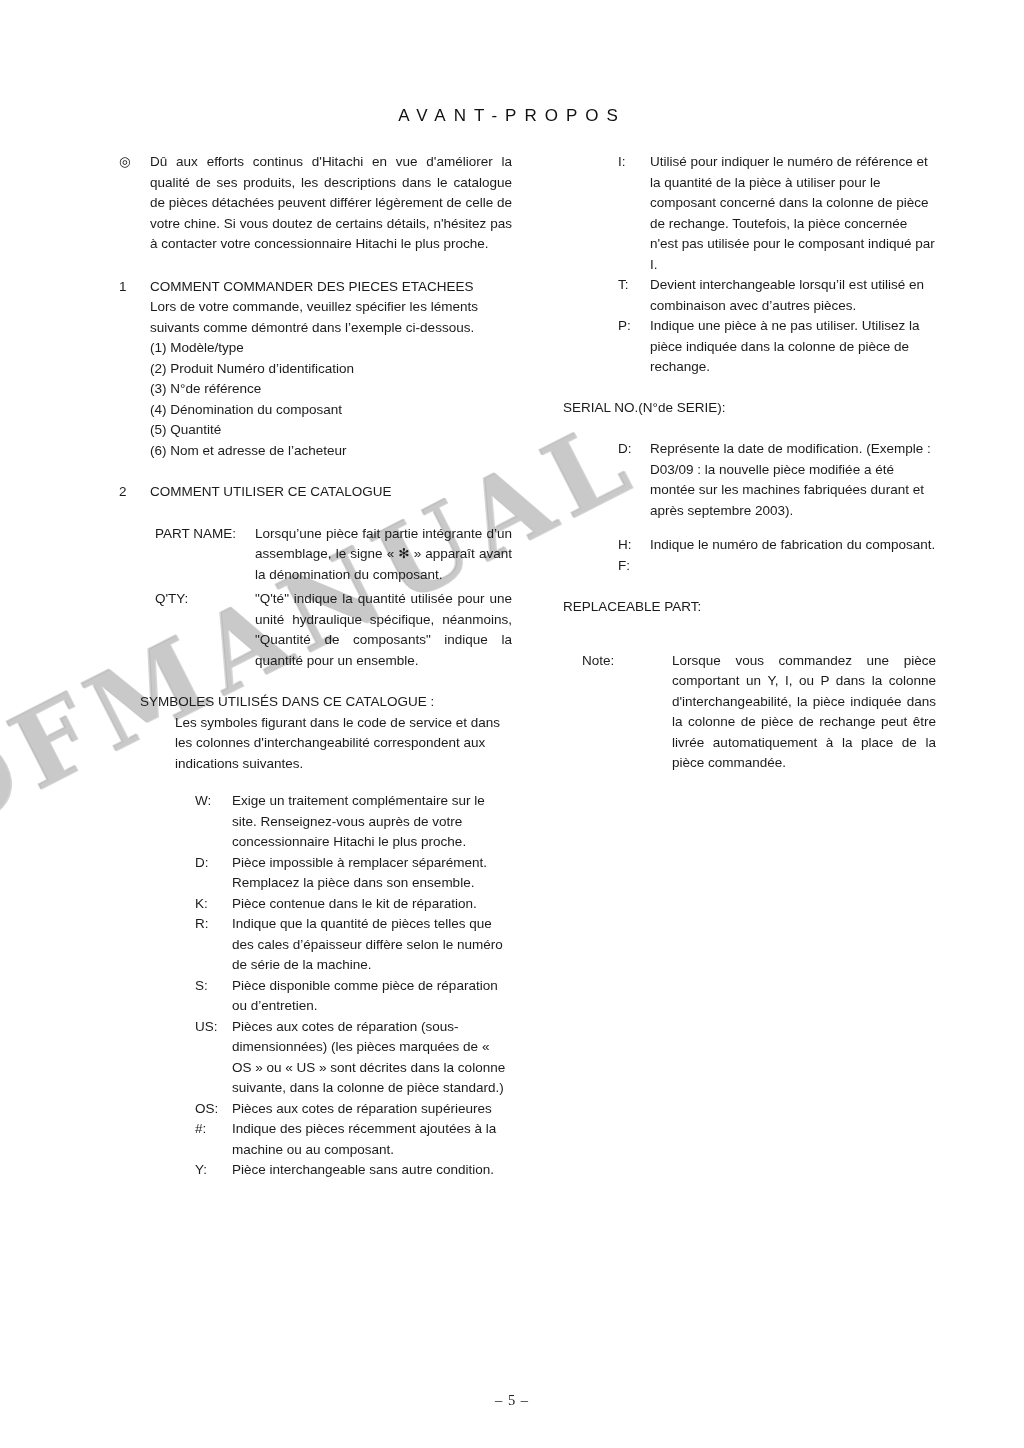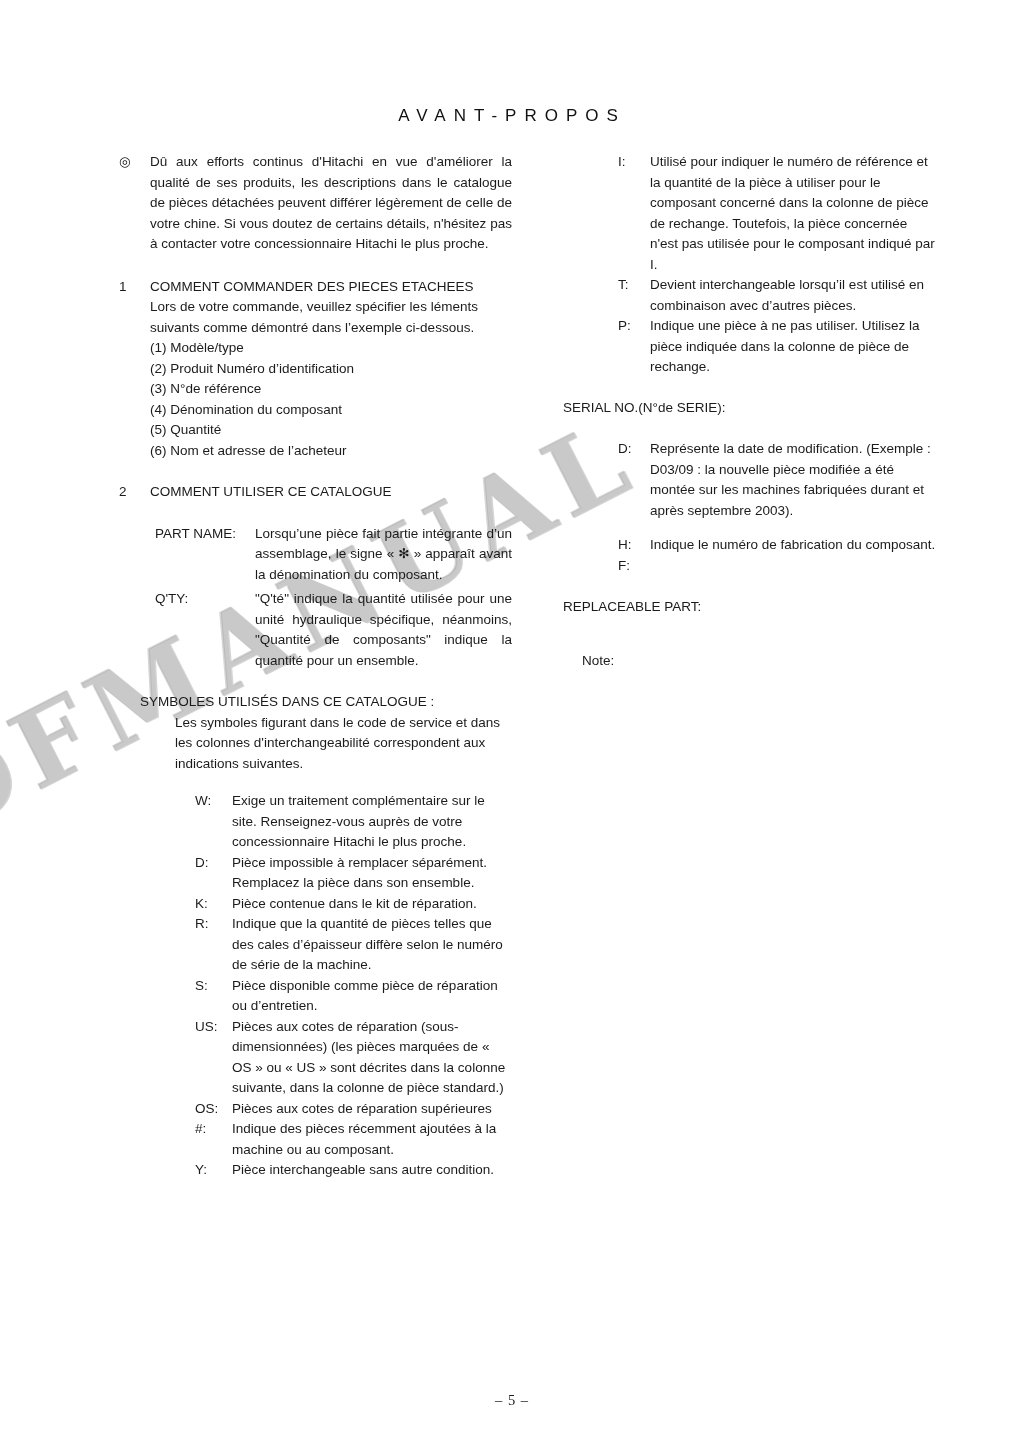--- a/index.html
+++ b/index.html
@@ -175,17 +175,18 @@
       <p class="def-text">Indique le numéro de fabrication du composant.</p>
     </div>
     <div class="def r">
       <span class="def-label">F:</span>
     </div>
 
     <p class="gap-rep">REPLACEABLE PART:</p>
 
     <div class="def note">
       <span class="def-label">Note:</span>
+      <p class="def-text just">Lorsque vous commandez une pièce comportant un Y, I, ou P dans la colonne d'interchangeabilité, la pièce indiquée dans la colonne de pièce de rechange peut être livrée automatiquement à la place de la pièce commandée.</p>
     </div>
   </div>
 
   <div class="page-number">– 5 –</div>
 </div>
 
 </body></html>

